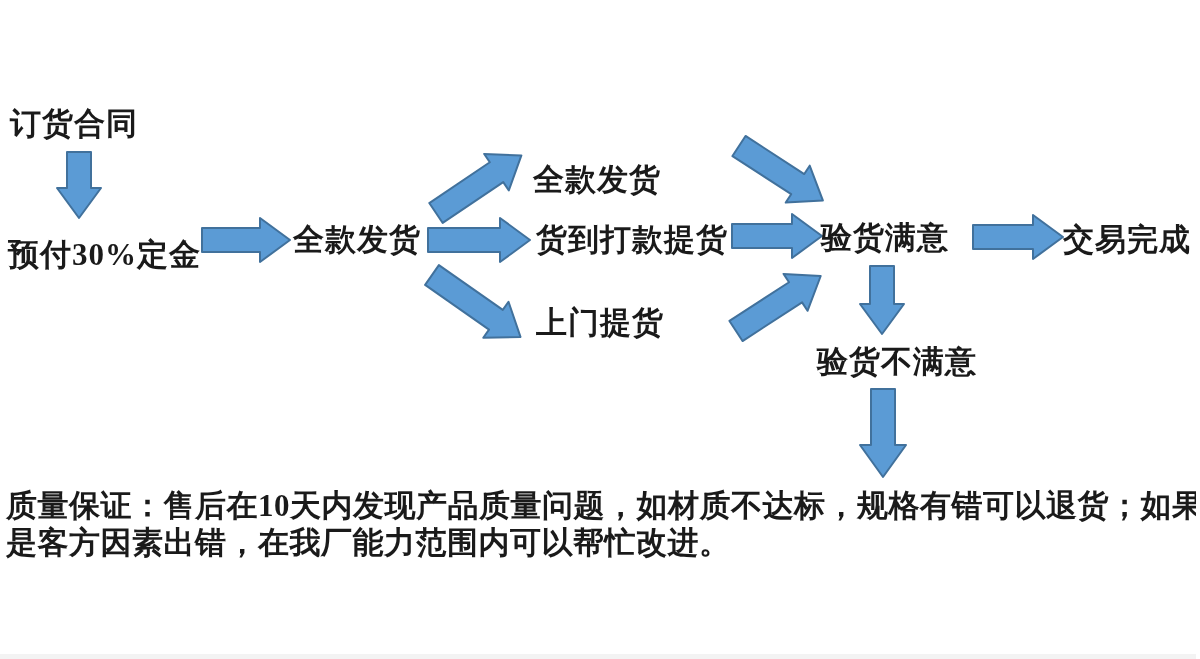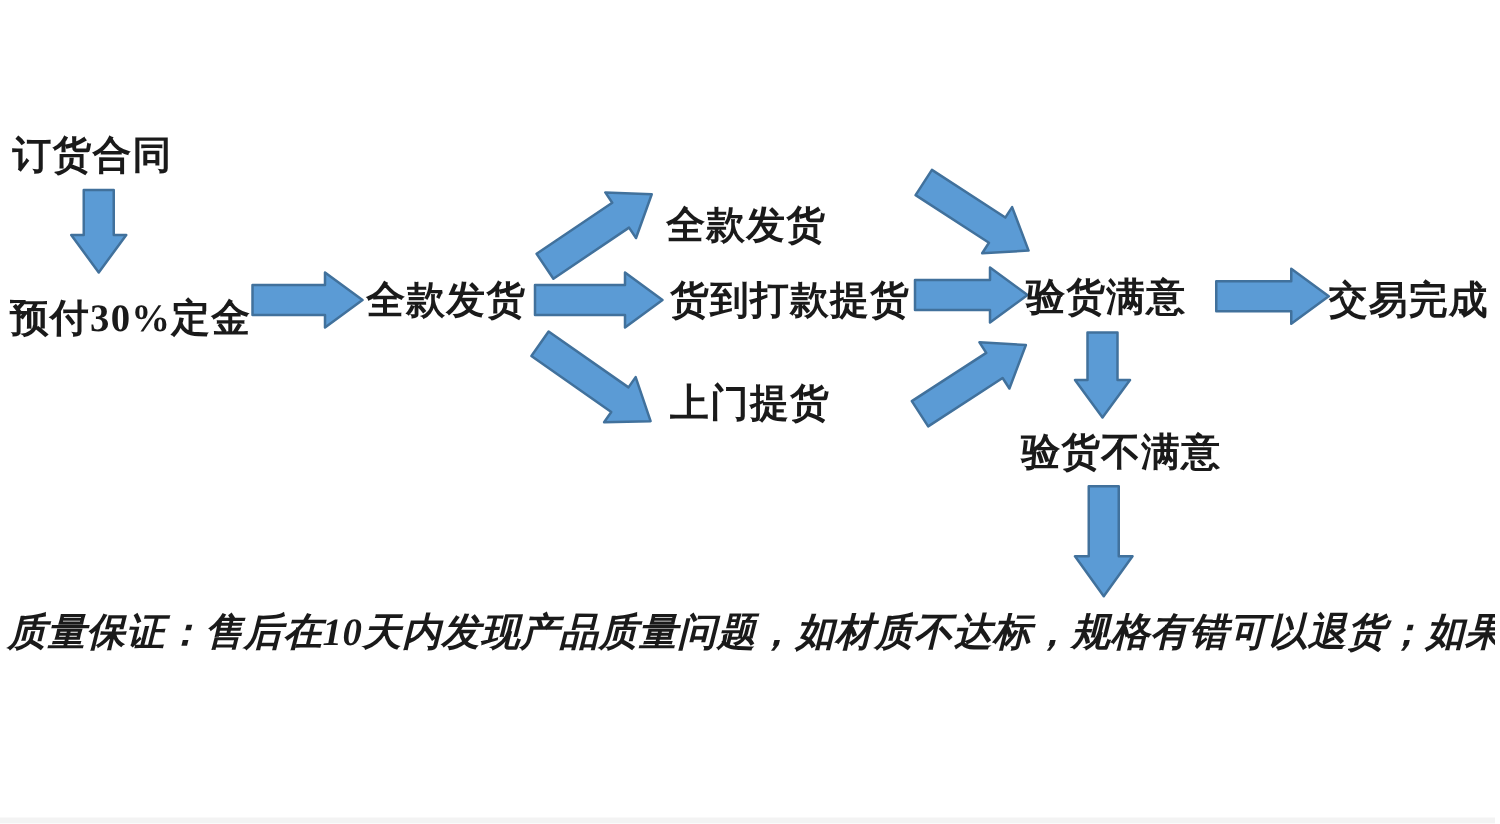--- a/index.html
+++ b/index.html
@@ -50,21 +50,20 @@
     top: 487px;
     width: 1188px;
     font-size: 31px;
     font-weight: 700;
     color: var(--text-color);
     letter-spacing: 0.5px;
   }
   .note .note-line {
     line-height: 37px;
     white-space: nowrap;
-    font-style: italic;
   }
   .bottom-edge {
     position: absolute;
     left: 0;
     bottom: 0;
     width: 100%;
     height: 5px;
     background: #f3f3f3;
   }
 </style>
@@ -100,17 +99,18 @@
   <div class="node-label" style="left:536px; top:307px">上门提货</div>
 
   <div class="node-label" style="left:821px; top:222px">验货满意</div>
 
   <div class="node-label" style="left:1063px; top:224px">交易完成</div>
 
   <div class="node-label" style="left:817px; top:346px">验货不满意</div>
 
   <div class="note">
     <div class="note-line">质量保证：售后在10天内发现产品质量问题，如材质不达标，规格有错可以退货；如果</div>
+    <div class="note-line">是客方因素出错，在我厂能力范围内可以帮忙改进。</div>
   </div>
 
   <div class="bottom-edge"></div>
 
 </div>
 
 </body></html>

